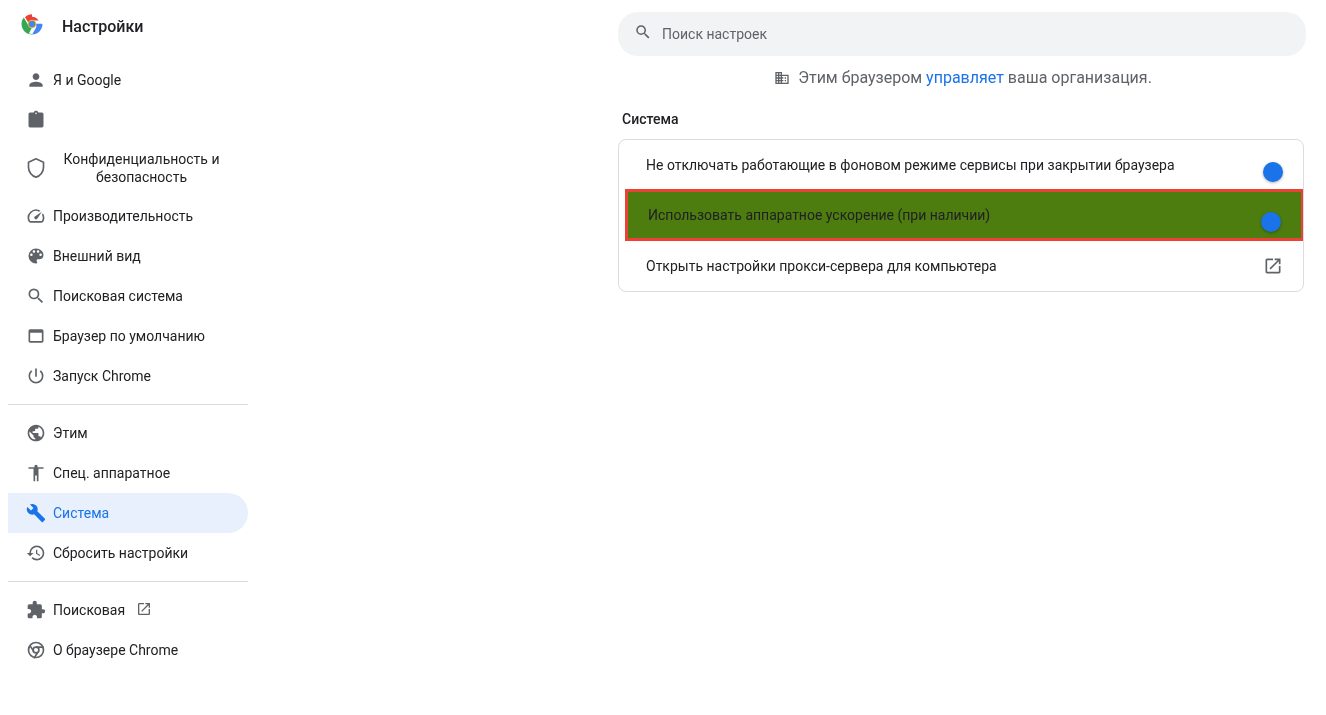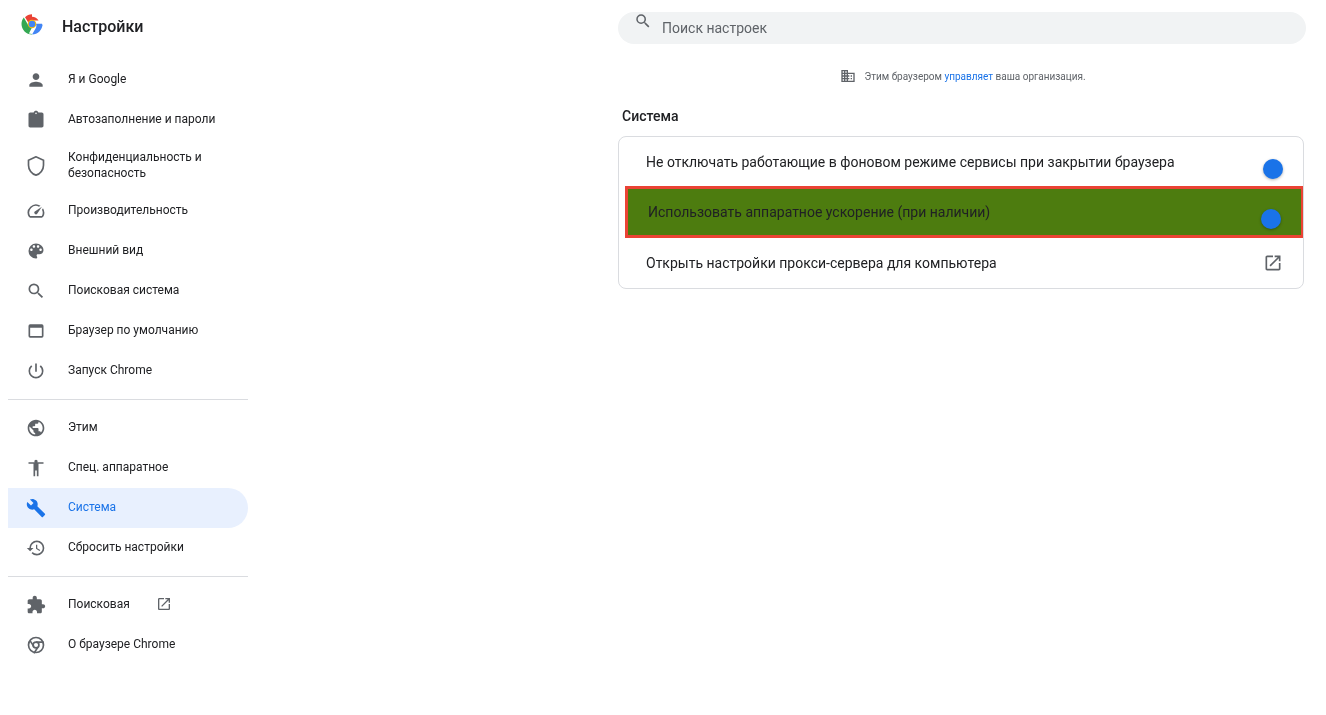--- a/index.html
+++ b/index.html
@@ -21,50 +21,52 @@
     }
 
     .search-wrap {
       position: absolute;
       top: 12px;
       left: 618px;
       width: 688px;
     }
     .search-box {
       display: flex;
+      align-items: center;
       background: #f1f3f4;
       border-radius: 20px;
       padding: 0 16px;
-      height: 32px;
+      height: 44px;
       gap: 10px;
     }
     .search-box input {
       border: none; background: transparent; outline: none;
       font-size: 14px; color: #5f6368; flex: 1;
     }
     .search-box input::placeholder { color: #5f6368; }
 
     .layout { display: flex; }
 
     .sidebar {
       width: 260px;
       padding: 8px 0 0 8px;
       flex-shrink: 0;
     }
     .nav-item {
       display: flex;
       align-items: center;
-      gap: 22px;
+      gap: 7px;
       padding: 10px 18px;
       border-radius: 0 20px 20px 0;
       cursor: pointer;
-      font-size: 12px;
+      font-size: 14px;
       color: #202124;
       min-height: 40px;
       margin-right: 12px;
+      text-align: center;
     }
     .nav-item.active {
       background: #e8f0fe;
       color: #1a73e8;
     }
     .nav-item.active .nav-icon svg { fill: #1a73e8; }
     .nav-icon {
       width: 20px; height: 20px; display: flex; align-items: center; justify-content: center;
       flex-shrink: 0;
     }
@@ -79,21 +81,21 @@
 
     .main {
       flex: 1;
       padding-top: 16px;
     }
     .managed-banner {
       display: flex;
       justify-content: center;
       align-items: center;
       gap: 8px;
-      font-size: 10px;
+      font-size: 16px;
       color: #5f6368;
       margin-bottom: 24px;
       margin-left: 340px;
     }
     .managed-banner a { color: #1a73e8; text-decoration: none; }
     .building-icon { width: 16px; height: 16px; fill: #5f6368; }
 
     .section {
       margin-left: 358px;
       width: 686px;
@@ -190,21 +192,20 @@
           </svg>
         </span>
         <span class="nav-label">Я и Google</span>
       </div>
       <div class="nav-item">
         <span class="nav-icon">
           <svg viewBox="0 0 24 24" fill="#5f6368">
             <path d="M19 3h-4.18C14.4 1.84 13.3 1 12 1s-2.4.84-2.82 2H5c-1.1 0-2 .9-2 2v14c0 1.1.9 2 2 2h14c1.1 0 2-.9 2-2V5c0-1.1-.9-2-2-2zm-7 0c.55 0 1 .45 1 1s-.45 1-1 1-1-.45-1-1 .45-1 1-1z"></path>
           </svg>
         </span>
-        <span class="nav-label">Автозаполнение и пароли</span>
       </div>
       <div class="nav-item">
         <span class="nav-icon">
           <svg viewBox="0 0 24 24" fill="#5f6368">
             <path d="M12 1L3 5v6c0 5.55 3.84 10.74 9 12 5.16-1.26 9-6.45 9-12V5l-9-4z" fill="none" stroke="#5f6368" stroke-width="2"></path>
           </svg>
         </span>
         <span class="nav-label">Конфиденциальность и безопасность</span>
       </div>
       <div class="nav-item">

